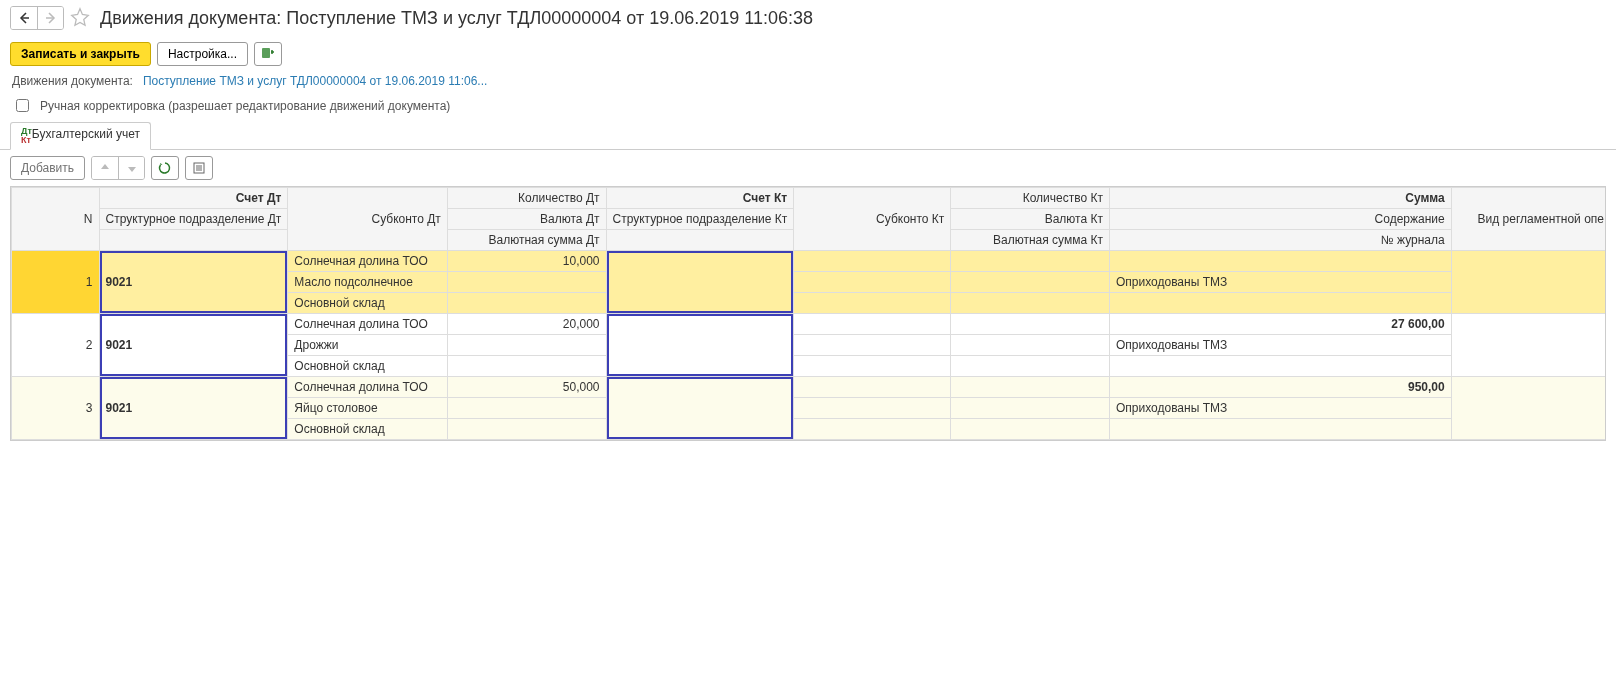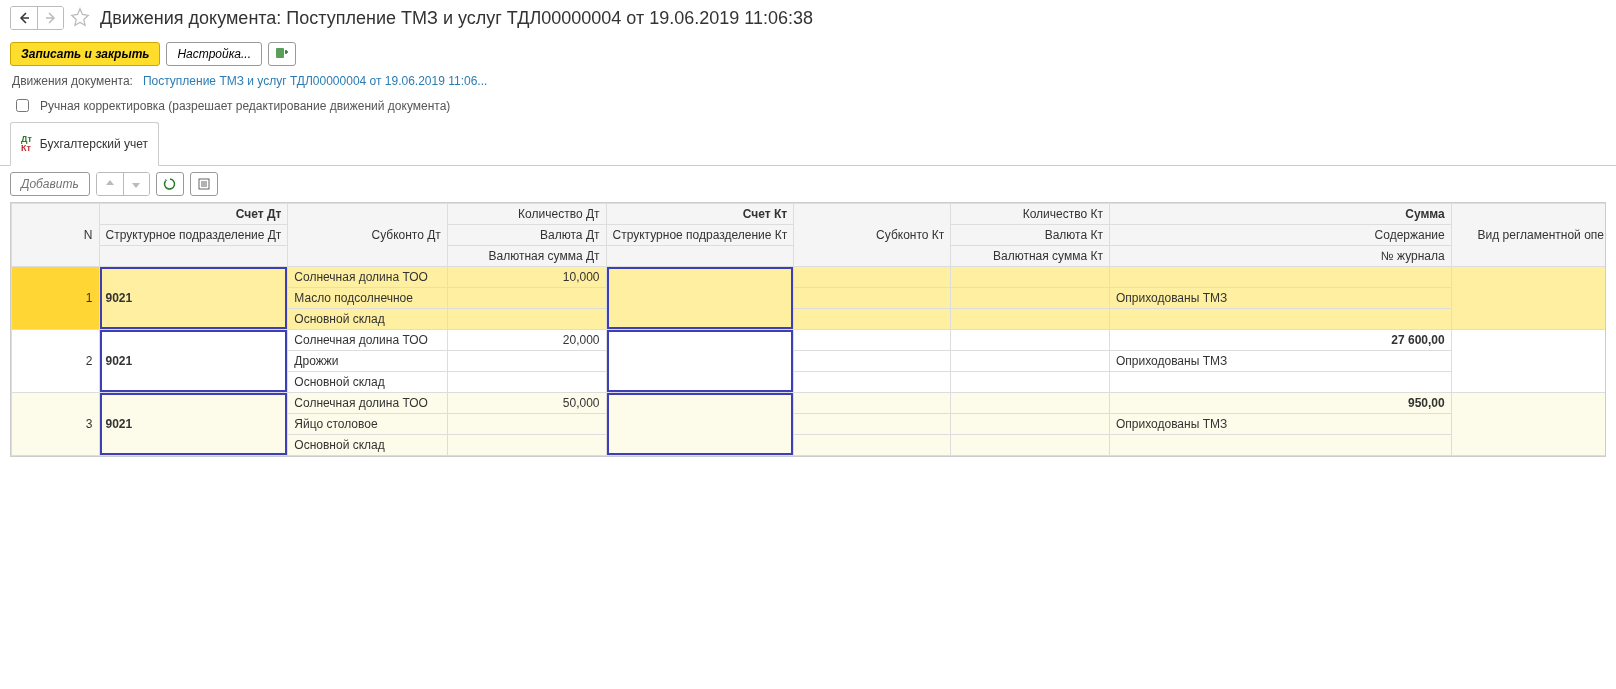--- a/index.html
+++ b/index.html
@@ -49,21 +49,20 @@
   .btn {
     height: 24px;
     padding: 0 10px;
     border: 1px solid #999;
     border-radius: 3px;
     background: #fff;
     font-size: 12px;
     display: inline-flex;
     align-items: center;
     cursor: pointer;
-    font-style: italic;
   }
   .btn-primary {
     background: #ffdd2d;
     border-color: #c9a800;
     font-weight: bold;
   }
   .btn-icon {
     width: 28px;
     padding: 0;
     justify-content: center;
@@ -80,23 +79,22 @@
     gap: 8px;
     padding: 6px 12px;
     color: #555;
   }
   .tabs {
     padding: 0 10px;
     border-bottom: 1px solid #ccc;
   }
   .tab {
     display: inline-flex;
-    align-items: center;
-    gap: 8px;
-    padding: 12px 10px;
+    gap: 0;
+    padding: 4px 10px;
     border: 1px solid #ccc;
     border-bottom: 1px solid #fff;
     background: #fff;
     border-radius: 3px 3px 0 0;
     position: relative;
     top: 1px;
     cursor: pointer;
   }
   .tab-icon {
     font-size: 9px;

